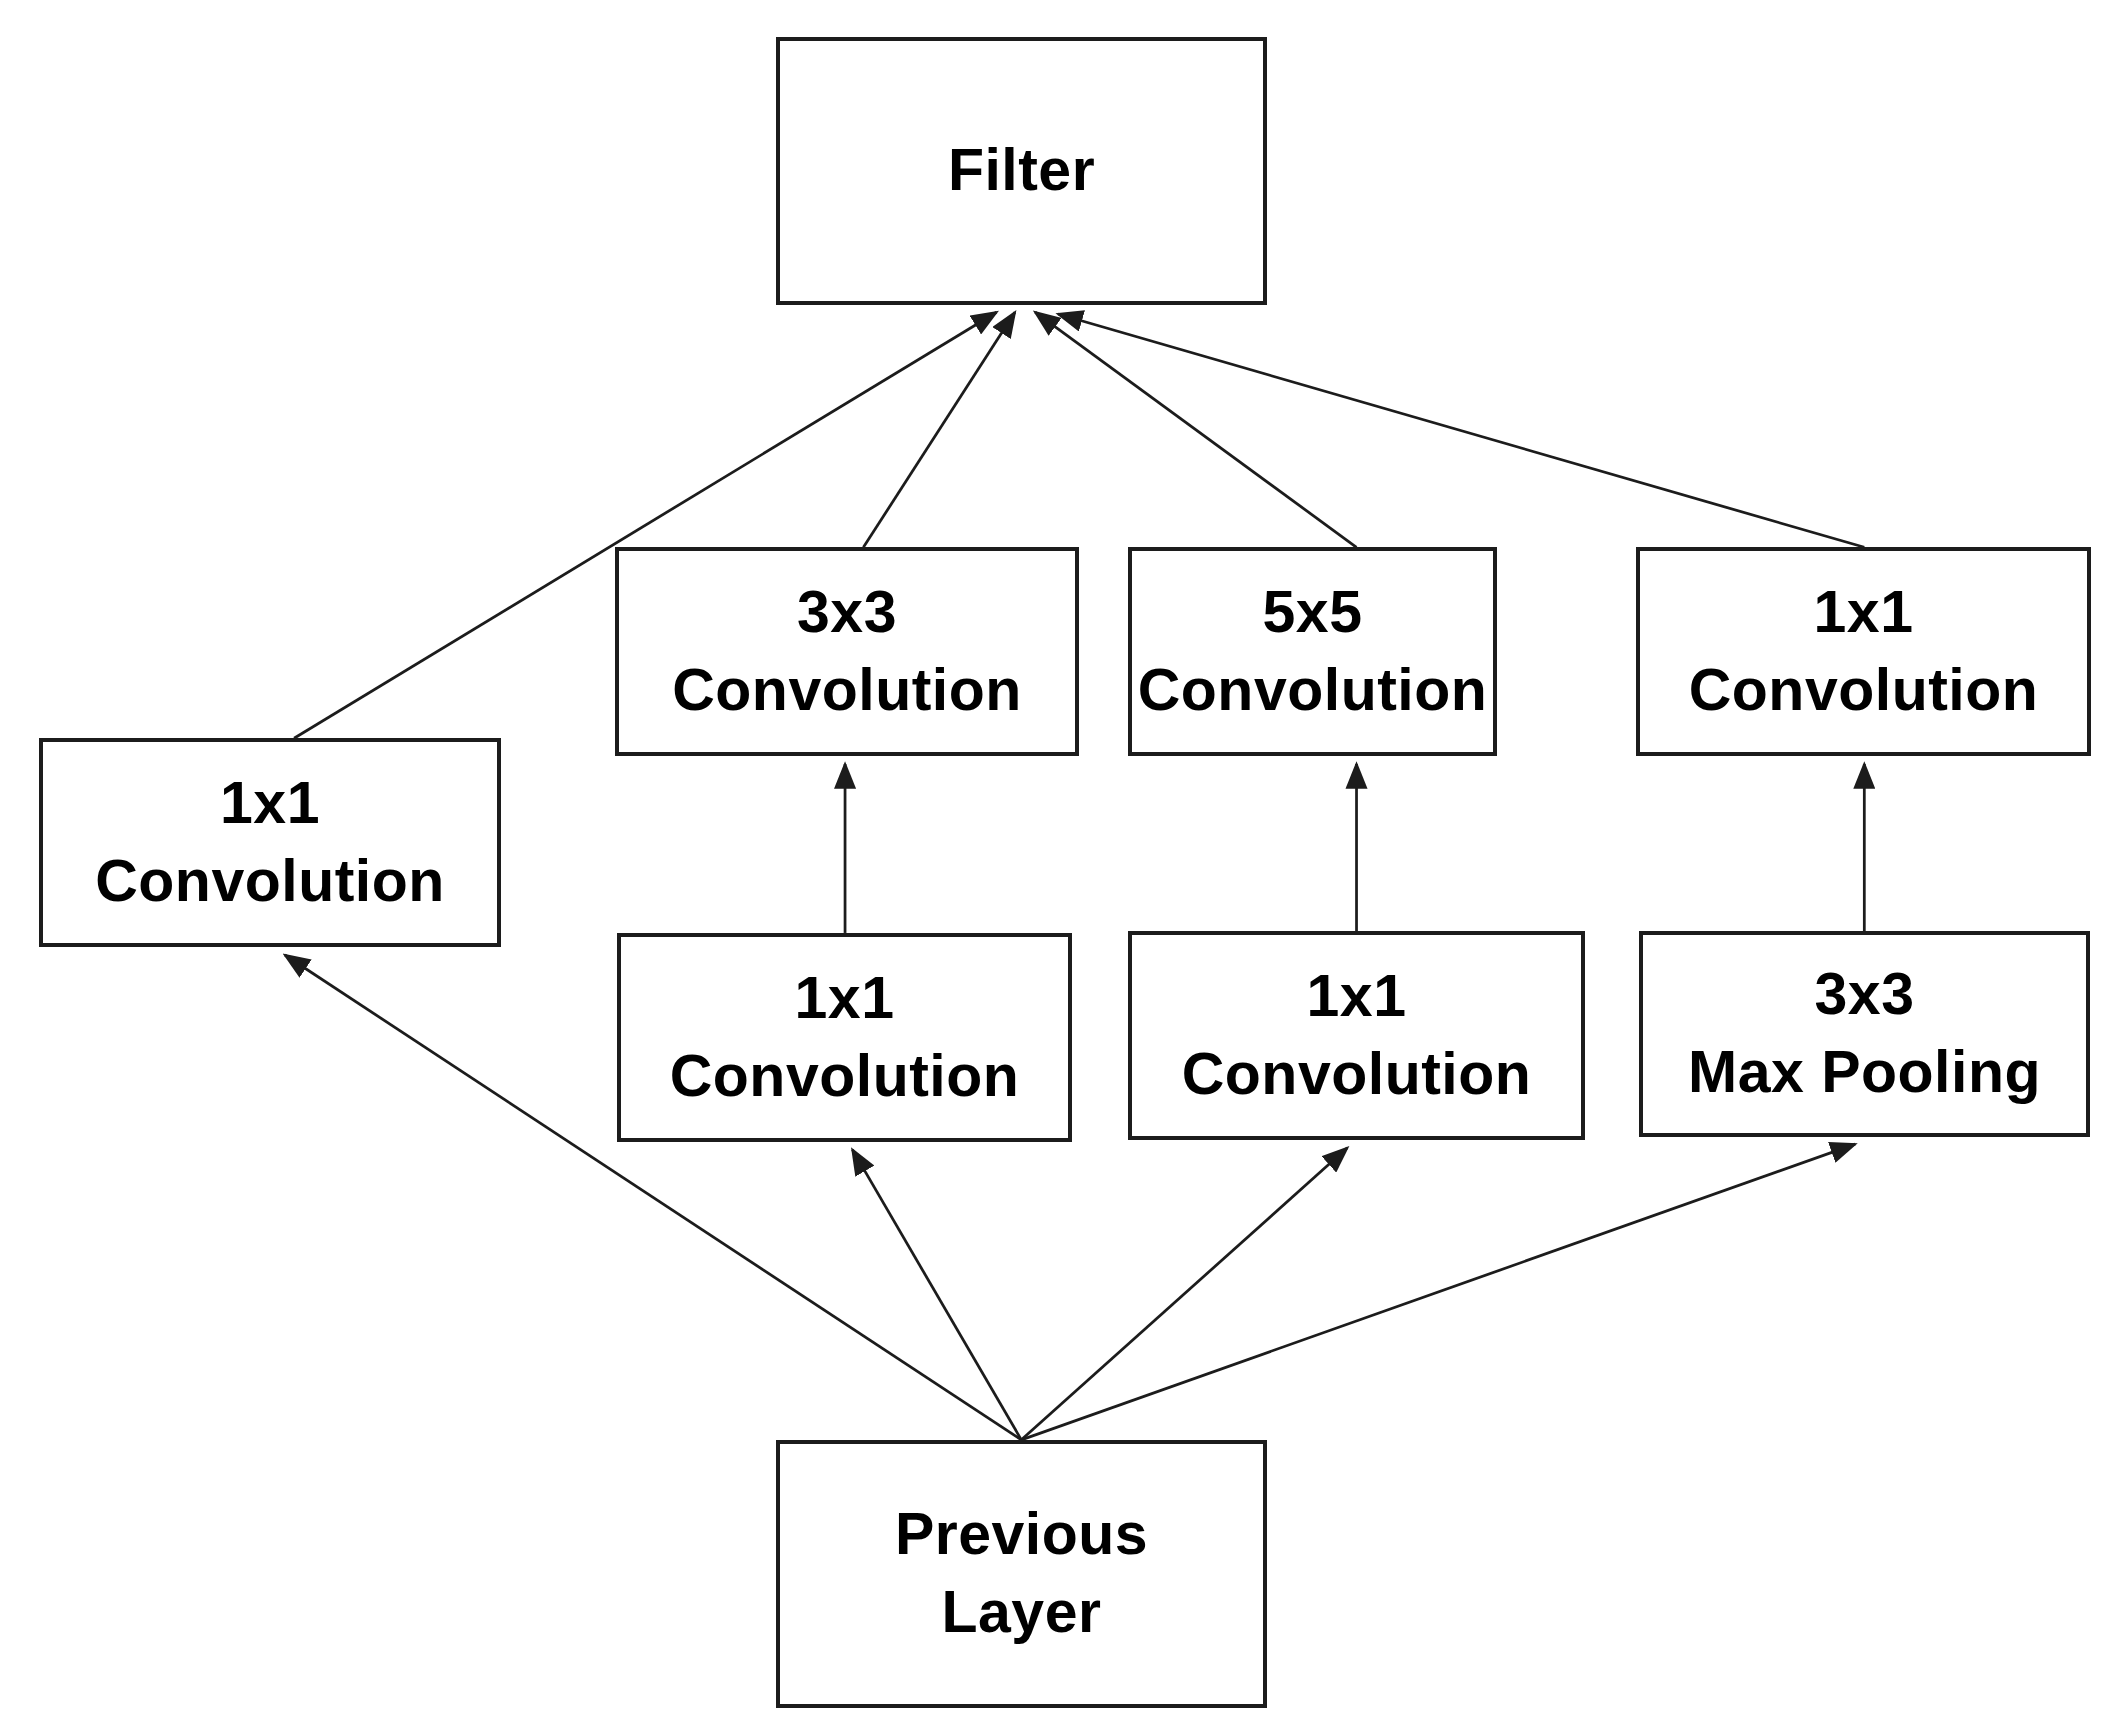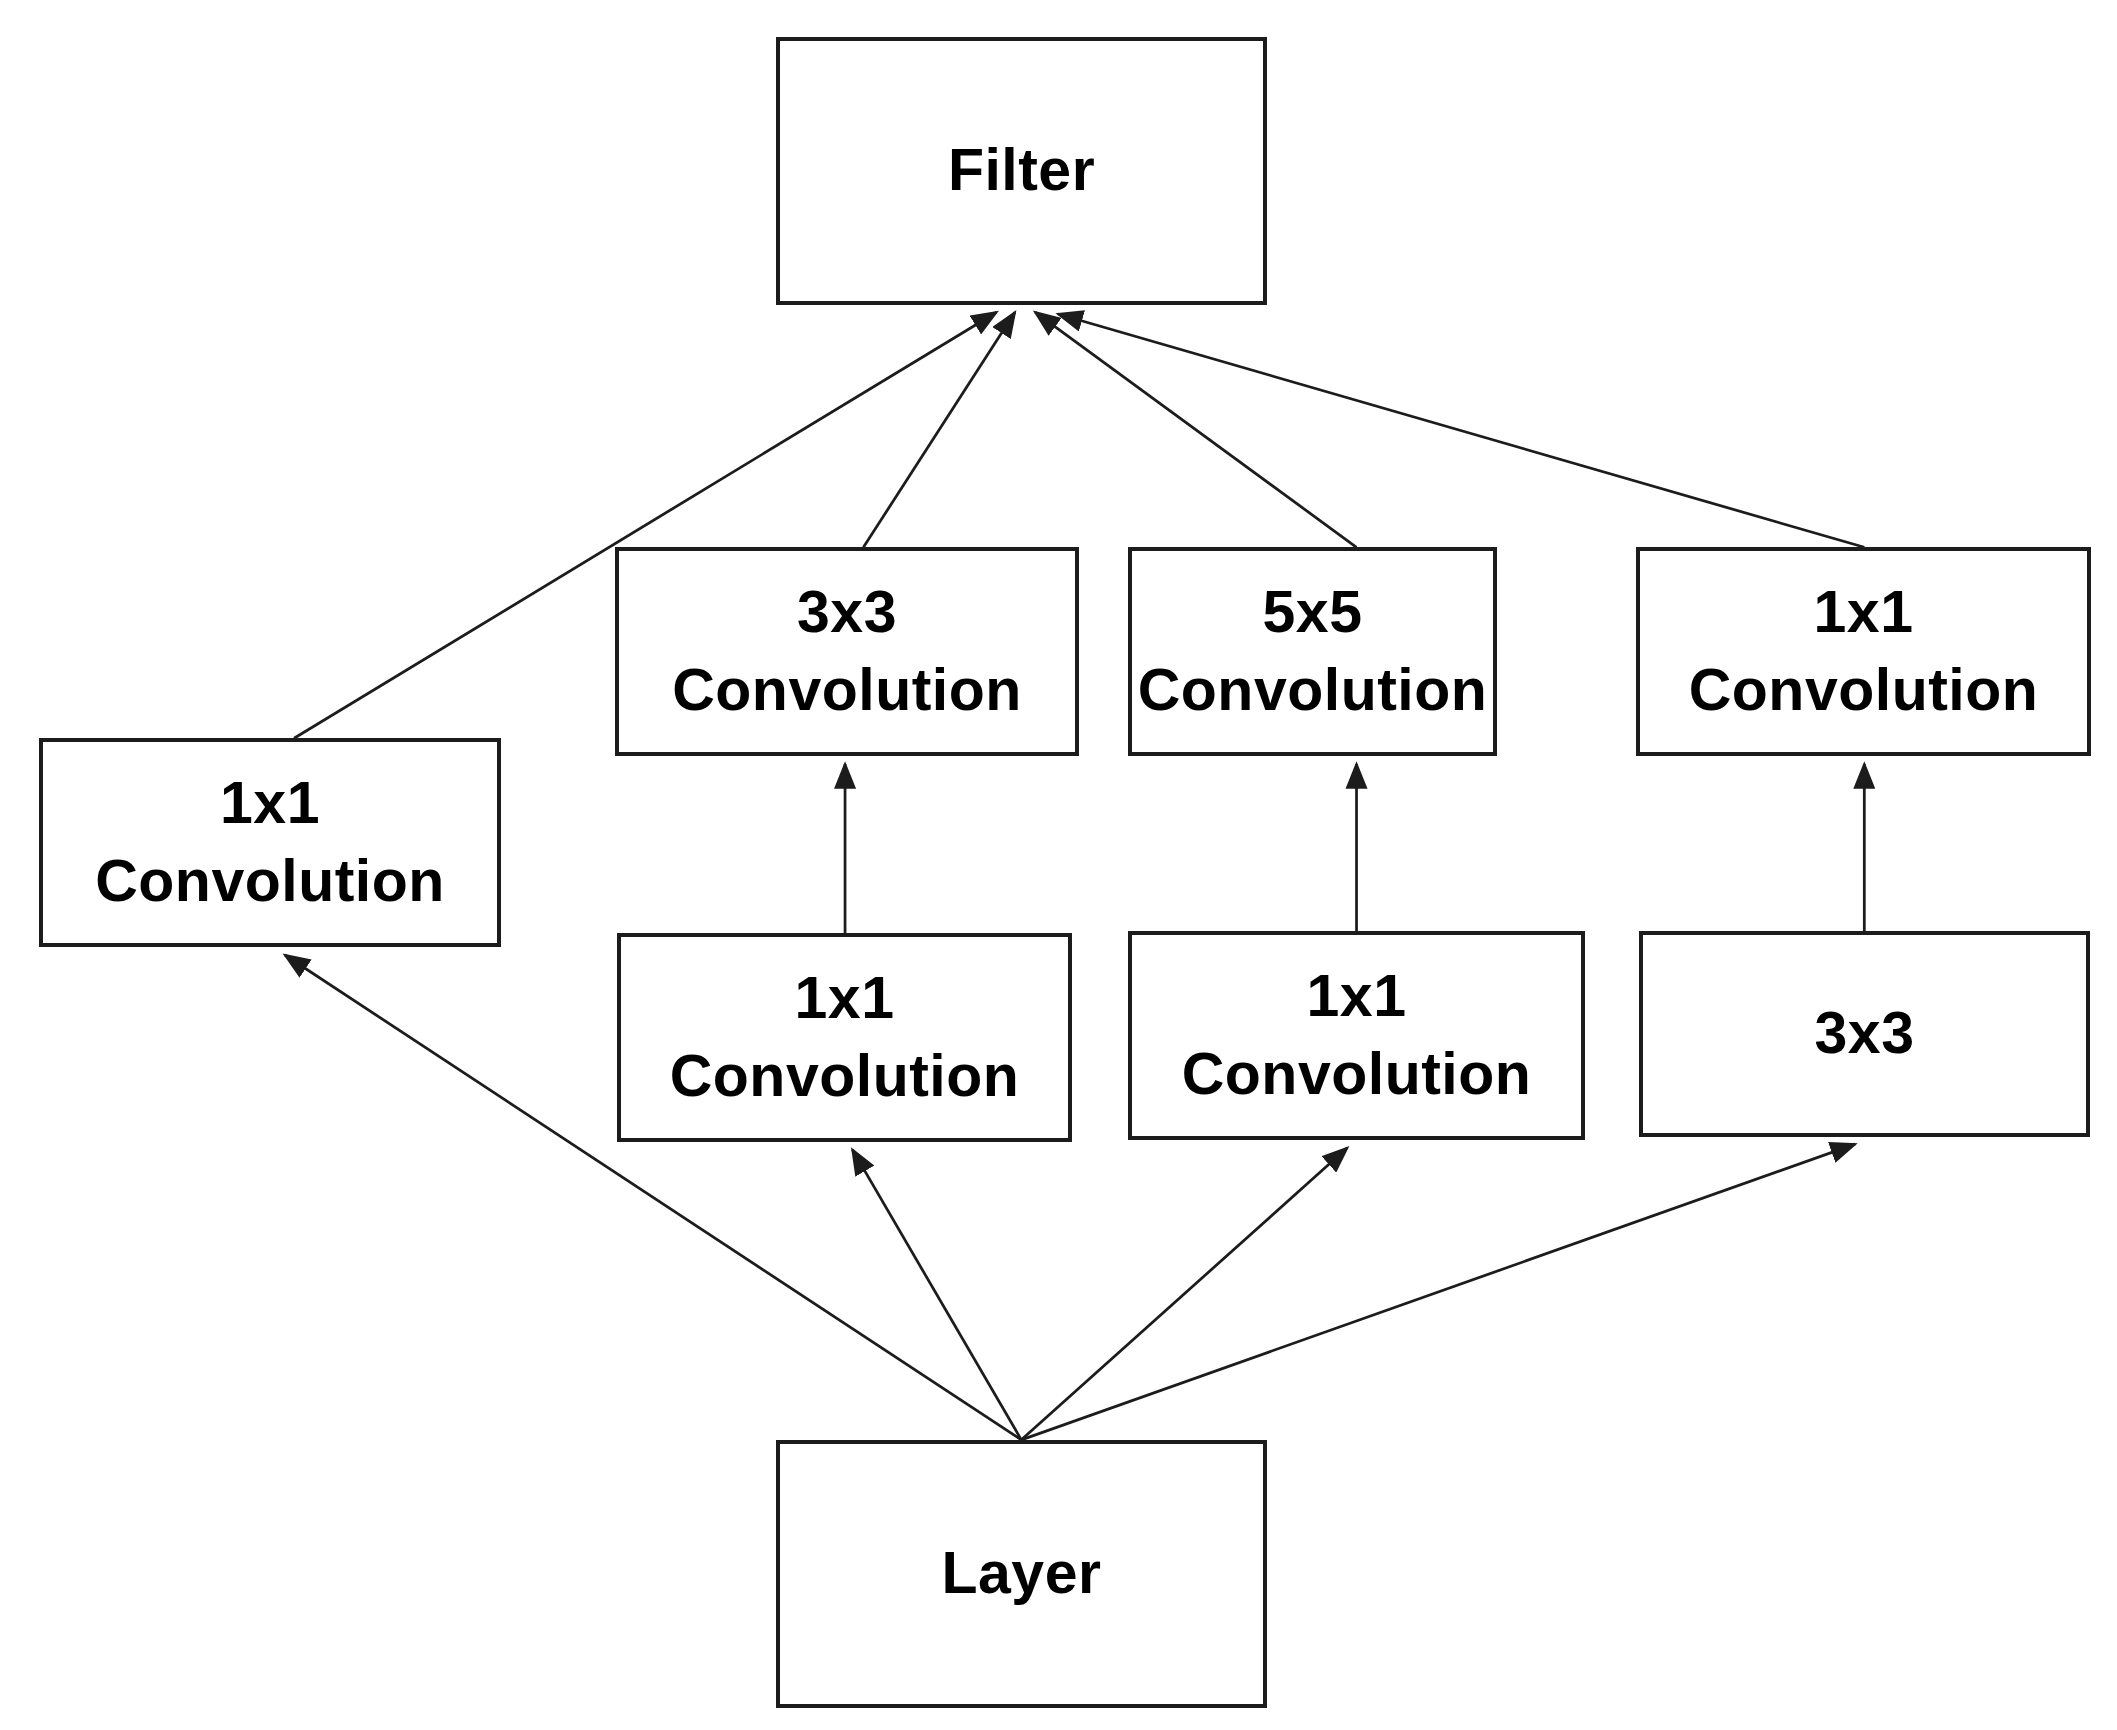--- a/index.html
+++ b/index.html
@@ -116,20 +116,22 @@
     <span>Convolution</span>
   </div>
 
   <div class="node n-conv1x1-mid2">
     <span>1x1</span>
     <span>Convolution</span>
   </div>
 
   <div class="node n-maxpool">
     <span>3x3</span>
+    <span>Max Pooling</span>
   </div>
 
   <div class="node n-previous">
+    <span>Previous</span>
     <span>Layer</span>
   </div>
 
 </div>
 
 
 </body></html>

